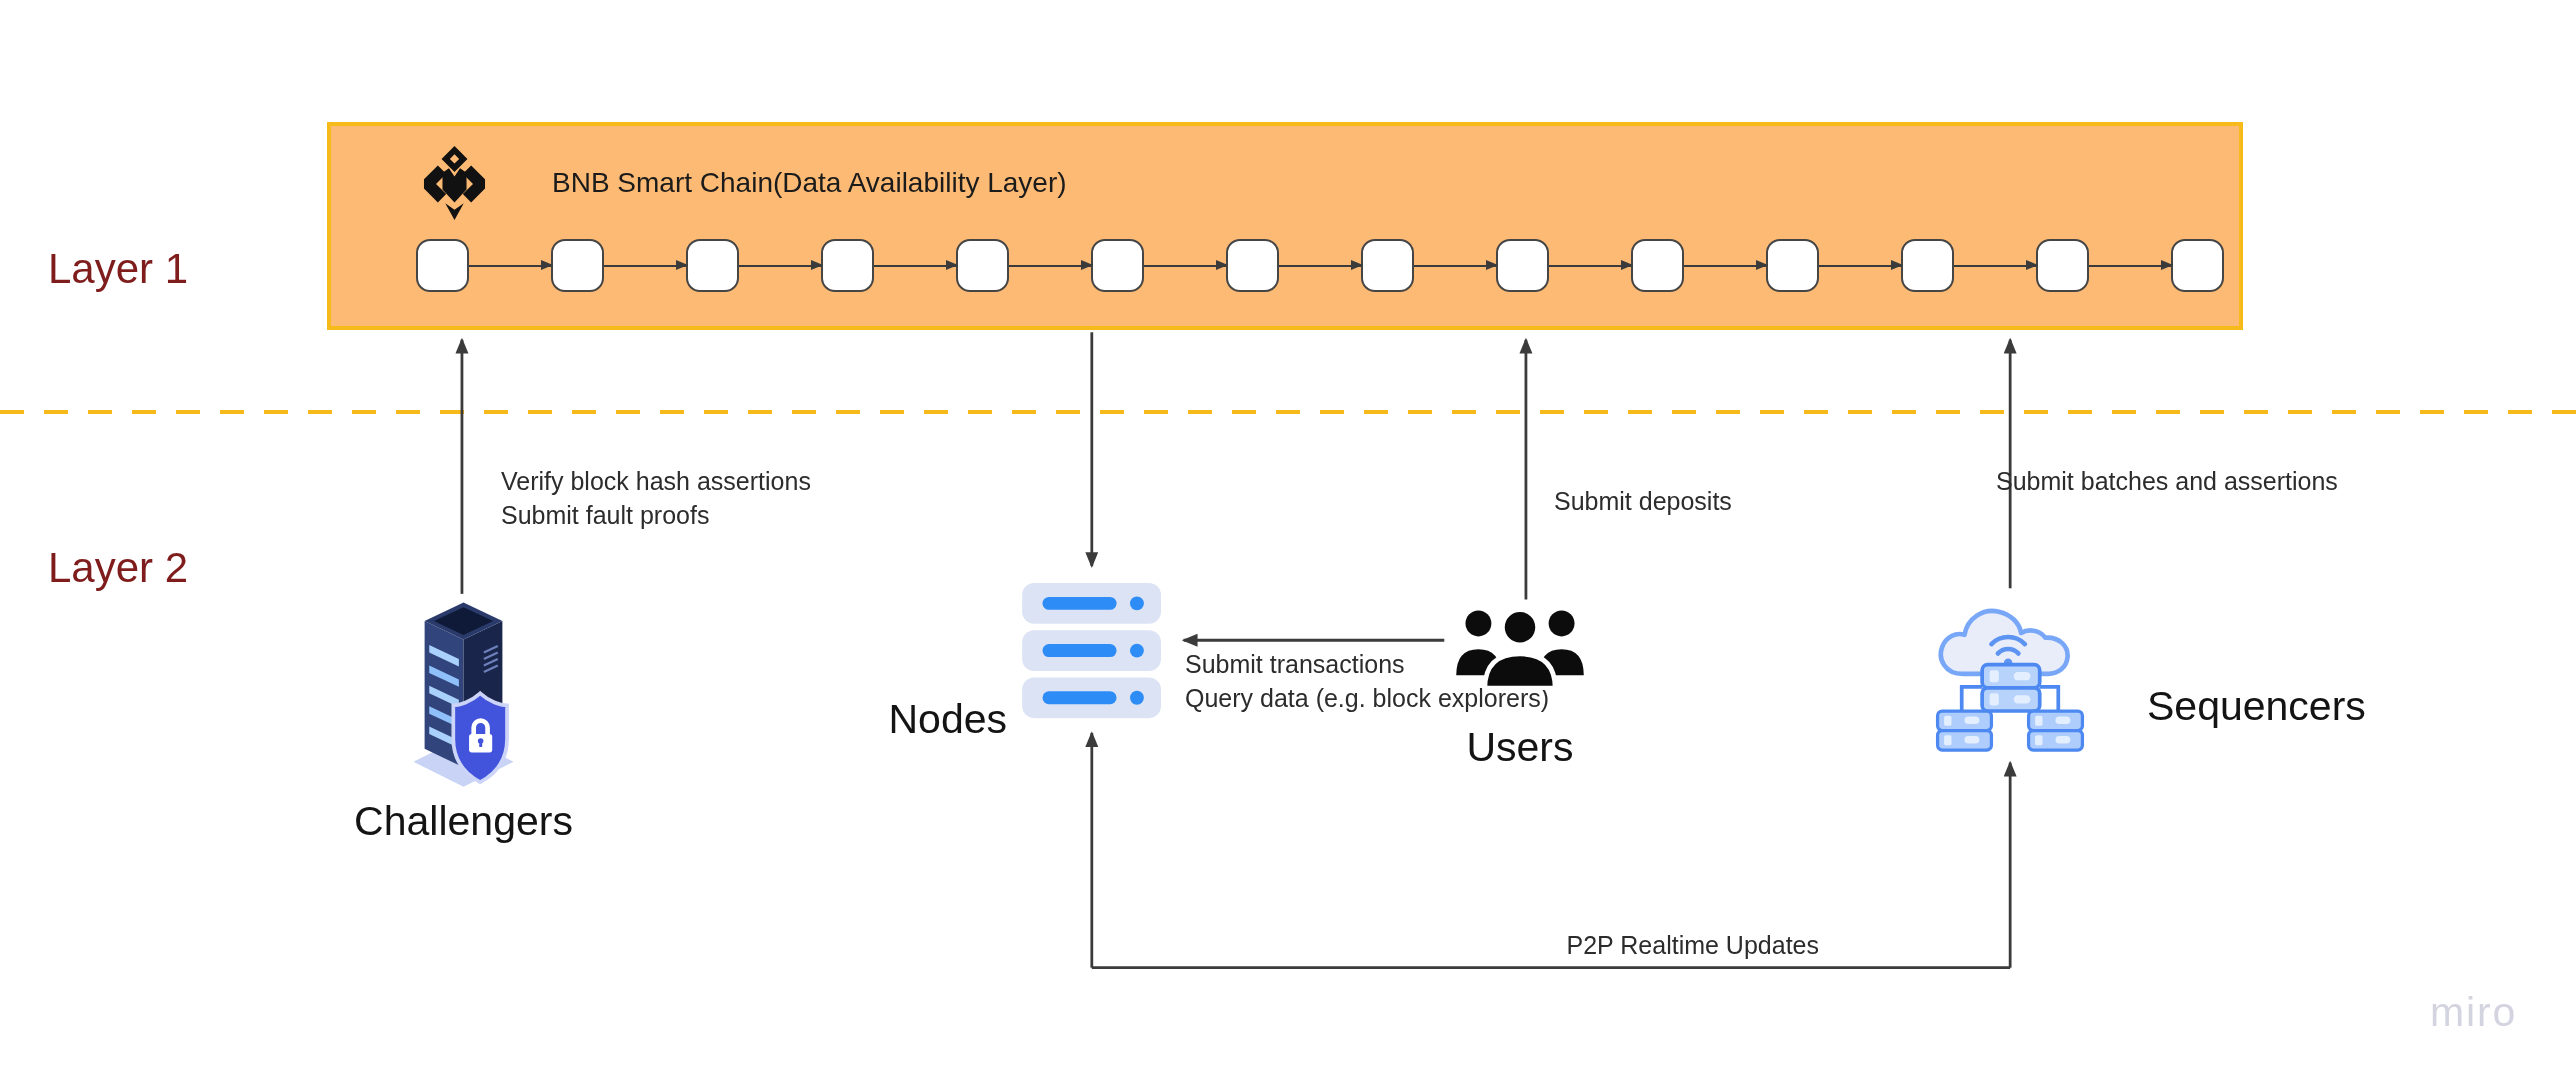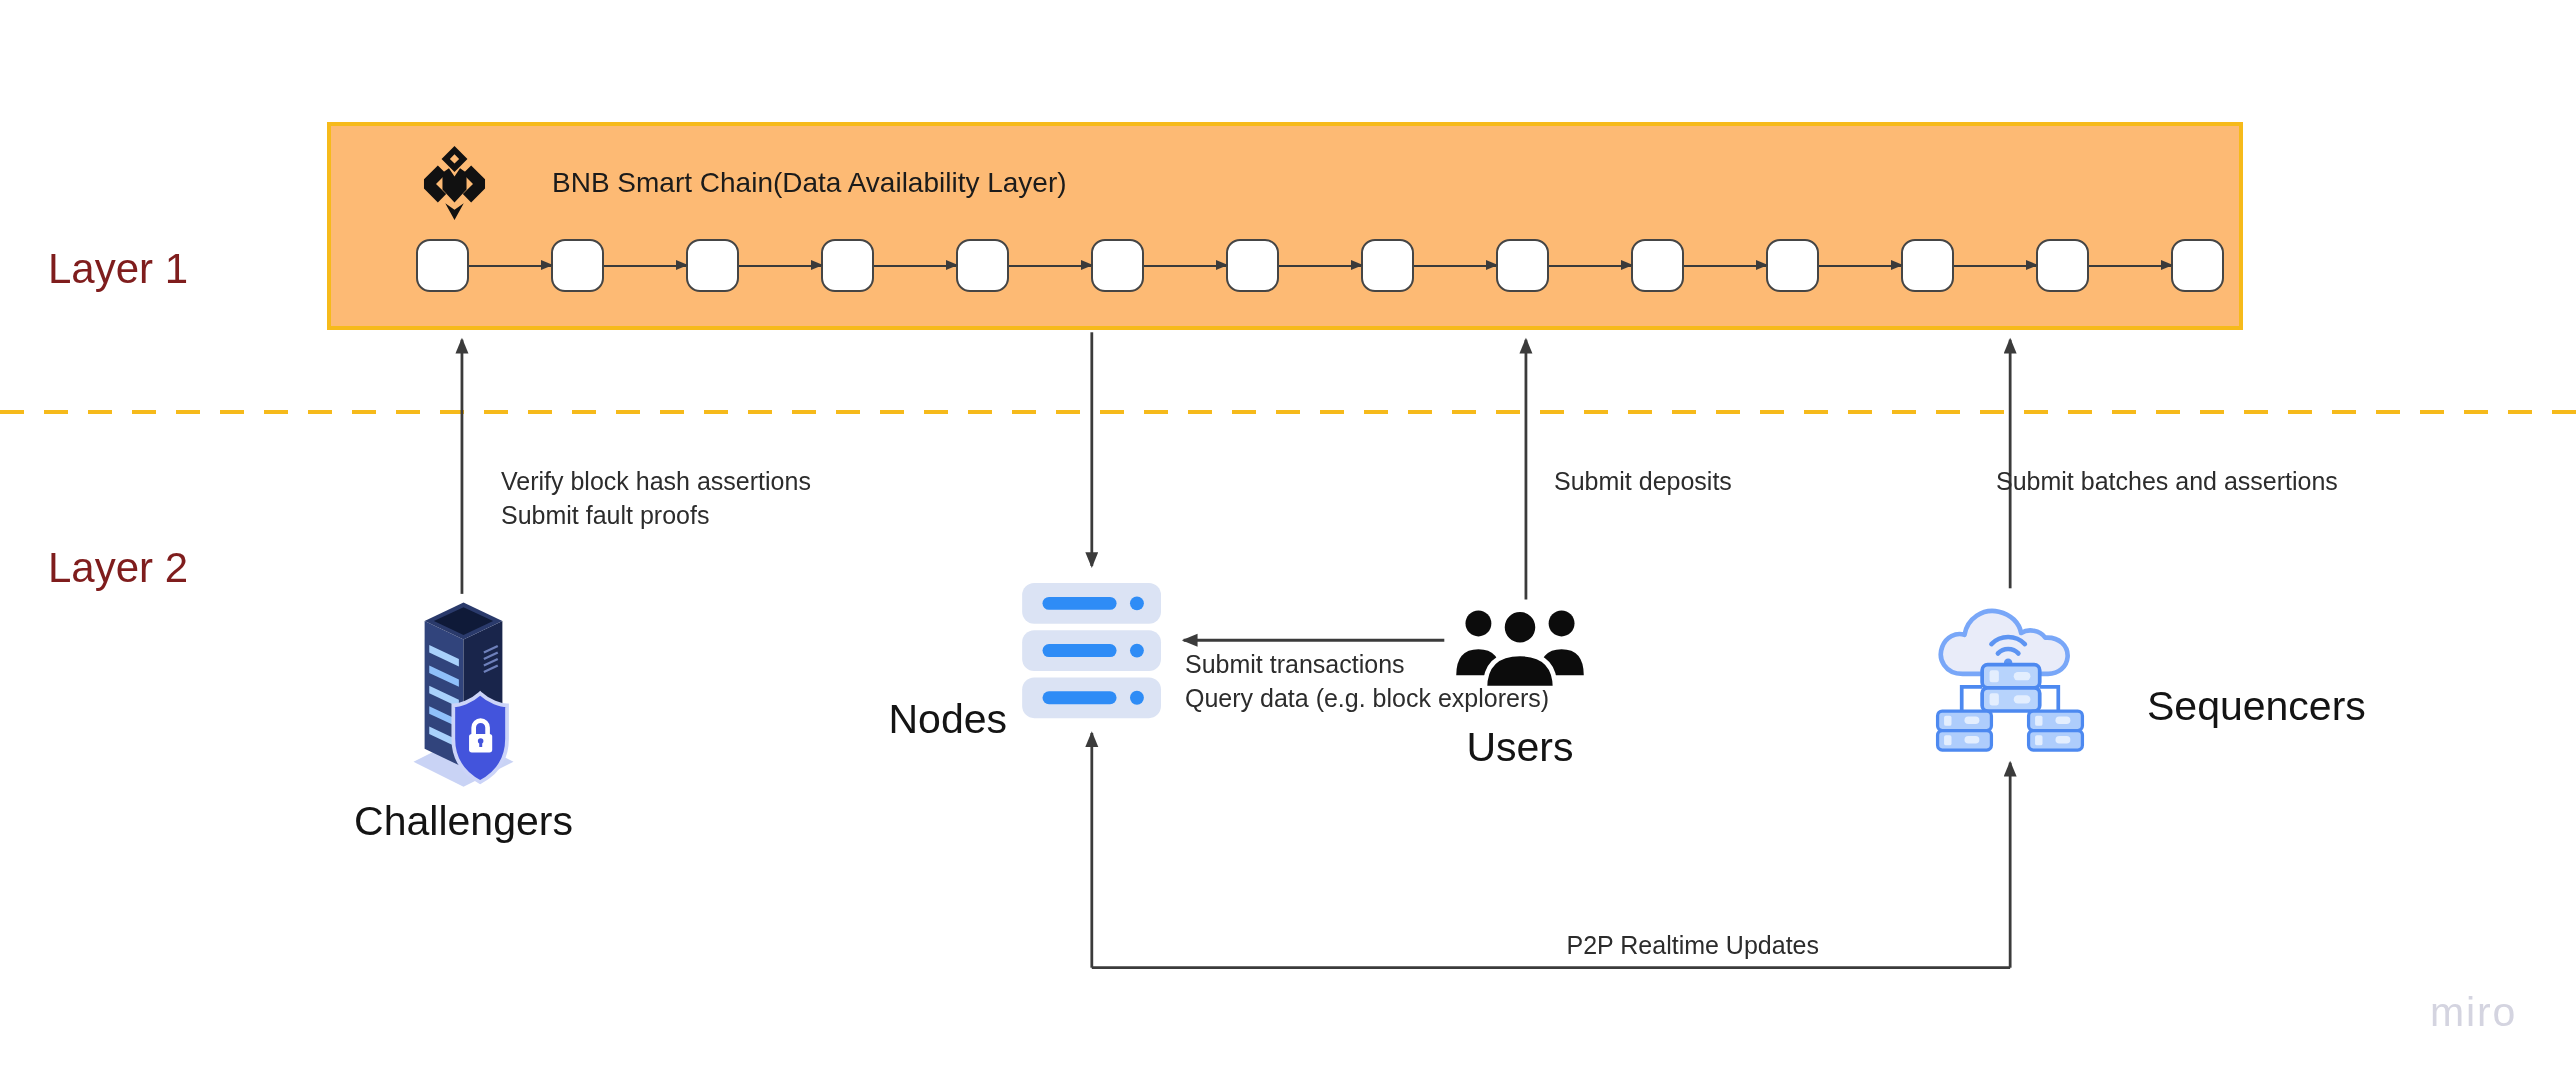--- a/index.html
+++ b/index.html
@@ -27,21 +27,21 @@
   #divider{position:absolute;left:0;top:410px;width:2576px;height:4.2px;
            background:repeating-linear-gradient(90deg,#F6BA1B 0 24px,transparent 24px 44px);}
 
   
   #connectors{position:absolute;left:0;top:0;width:2576px;height:1082px;pointer-events:none;}
 
   
   .ann{position:absolute;font-size:25px;line-height:34px;color:#2c2c2c;white-space:nowrap;}
   #ann-challengers{left:501px;top:464px;}
   #ann-nodes{left:1106px;top:464px;}
-  #ann-deposits{left:1554px;top:464px;}
+  #ann-deposits{left:1554px;top:484px;}
   #ann-batches{left:1996px;top:464px;}
   #ann-transactions{left:1185px;top:647px;}
   #ann-p2p{left:1093px;top:928px;width:726px;text-align:right;}
 
   
   .entity-label{position:absolute;font-size:41px;color:#141414;white-space:nowrap;}
   #lbl-challengers{left:315px;top:798px;width:297px;text-align:center;}
   #lbl-nodes{left:821px;top:696px;width:186px;text-align:right;}
   #lbl-users{left:1389px;top:724px;width:262px;text-align:center;}
   #lbl-sequencers{left:2147px;top:683px;text-align:right;}

